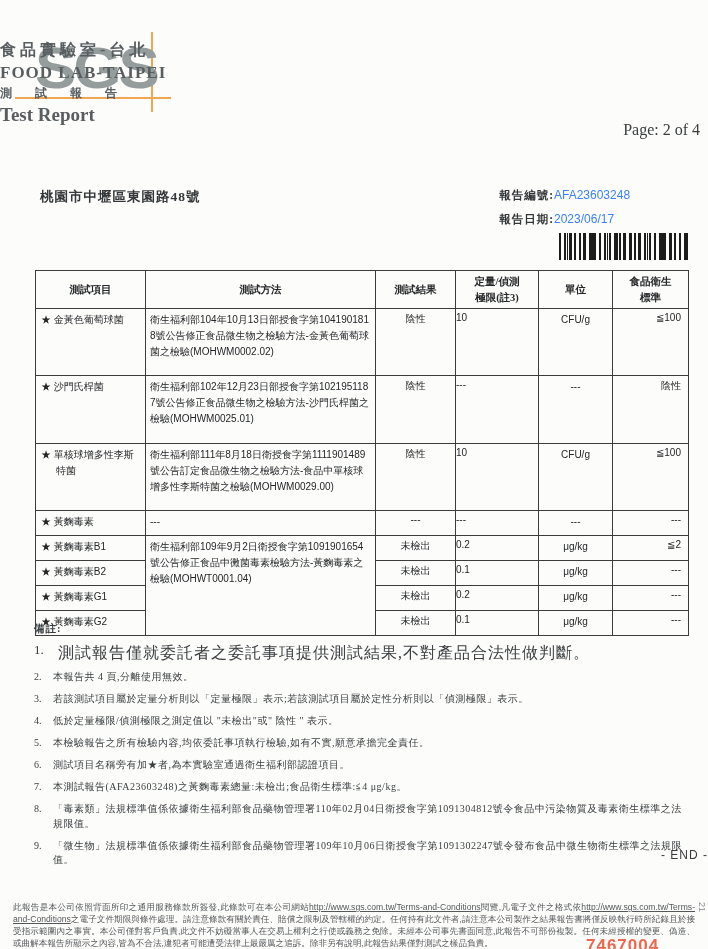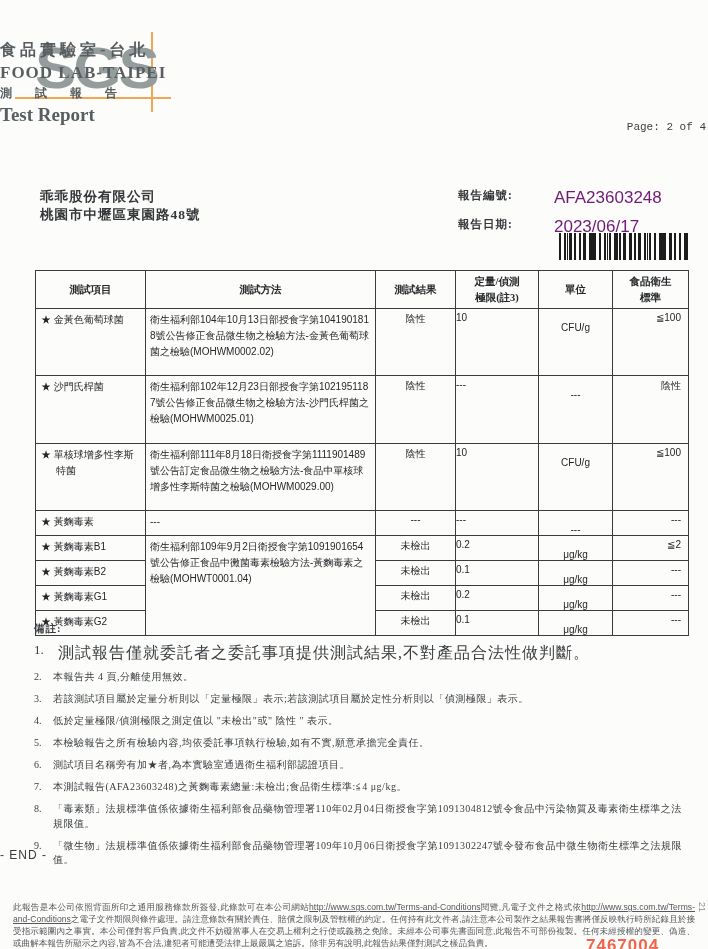--- a/index.html
+++ b/index.html
@@ -21,33 +21,33 @@
   .logo-hline { position:absolute; left:0; top:67px; width:156px; height:2px; background:#f0a653; }
   .logo-vline { position:absolute; left:136px; top:2px; width:2px; height:80px; background:#f0a653; }
 
   .head-center { position:absolute; left:0; right:0; top:40px; text-align:left; color:#585d60; }
   .ht-zh1 { font-size:16px; font-weight:bold; letter-spacing:4px; }
   .ht-en1 { font-size:17px; font-weight:bold; letter-spacing:1px; margin-top:2px; }
   .ht-zh2 { font-size:12px; font-weight:bold; letter-spacing:10px; margin-top:2px; }
   .ht-en2 { font-size:19px; font-weight:bold; margin-top:2px; }
 
   .page-num {
-    position:absolute; right:2px; top:121px;
-    font-family:Liberation Mono, monospace; font-size:11px; color:#3b3e40;
+    position:absolute; right:8px; top:121px;
+    font-family:Liberation Serif, serif; font-size:16px; color:#3b3e40;
   }
 
   
   .client { position:absolute; left:40px; top:188px; font-weight:bold; color:#35383a; }
   .client-name { font-size:13.5px; letter-spacing:1px; }
   .client-addr { font-size:13.5px; letter-spacing:1px; }
 
   .meta { position:absolute; left:458px; top:188px; width:236px; }
-  .meta-row { display:flex; margin-bottom:9px; }
+  .meta-row { display:flex; margin-bottom:9px;text-align:right; }
   .meta-label { width:96px; font-size:11.5px; font-weight:bold; letter-spacing:1px; color:#35383a; }
-  .meta-value { font-family:"Liberation Sans", sans-serif; font-size:17px; color:#701a75; }
+  .meta-value { font-family:"Liberation Sans", sans-serif; font-size:12px; color:#3b82f6; }
 
   .barcode {
     position:absolute; left:559px; top:233px; width:129px; height:27px;
     background-image:
       repeating-linear-gradient(90deg,#1c1c1c 0 2px,transparent 2px 5px),
       repeating-linear-gradient(90deg,#1c1c1c 0 1px,transparent 1px 8px),
       repeating-linear-gradient(90deg,transparent 0 10px,#1c1c1c 10px 13px,transparent 13px 23px);
   }
 
   
@@ -59,34 +59,34 @@
   table.results td, table.results th { border:1px solid #3c3c3c; vertical-align:top; }
   table.results th {
     font-family:"Liberation Serif", serif; font-weight:bold; font-size:10.5px;
     text-align:center; vertical-align:middle; white-space:pre-line; line-height:1.45;
   }
   td.c-item   { padding:3px 2px 2px 5px; }
   td.c-item .itm { display:block; padding-left:15px; text-indent:-15px; line-height:1.6; }
   td.c-method { padding:3px 3px 2px 4px; line-height:1.62; word-break:break-all; }
   td.c-result { text-align:center; padding-top:3px; }
   td.c-limit  { text-align:left; padding-top:3px; }
-  td.c-unit   { text-align:center; padding-top:13px; }
+  td.c-unit   { text-align:center; padding-top:5px; }
   td.c-std    { text-align:right; padding:3px 7px 10px 2px; }
 
   
   .notes { position:absolute; left:34px; top:622px; width:658px; color:#3a3e40; }
   .notes-label { font-size:10.5px; font-weight:bold; letter-spacing:1px; margin-bottom:5px; }
   .note { display:flex; margin-bottom:7.5px; line-height:1.45; }
   .note-num { width:19px; flex:none; font-size:10px; }
   .note-text { flex:1; font-size:10px; letter-spacing:0.5px; }
   .note.big { margin-bottom:6px; }
   .note.big .note-num { font-size:13px; width:24px; }
   .note.big .note-text { font-size:16px; letter-spacing:1px; }
 
-  .end-mark { position:absolute; left:0; right:0; top:848px; text-align:left;
+  .end-mark { position:absolute; left:0; right:0; top:848px; text-align:right;
     font-family:"Liberation Sans", sans-serif; font-size:12px; color:#37393b; letter-spacing:1px; }
 
   
   .footer {
     position:absolute; left:13px; top:902px; width:682px;
     font-family:"Liberation Sans", sans-serif; font-size:8.6px; line-height:1.38;
     color:#55585a; text-align:justify;
   }
   .footer .u { text-decoration:underline; }
 
@@ -115,21 +115,20 @@
   <div class="head-center">
     <div class="ht-zh1">食品實驗室-台北</div>
     <div class="ht-en1">FOOD LAB-TAIPEI</div>
     <div class="ht-zh2">測 試 報 告</div>
     <div class="ht-en2">Test Report</div>
   </div>
 
   <div class="page-num">Page: 2 of 4</div>
 
   <div class="client">
-    <div class="client-name">乖乖股份有限公司</div>
     <div class="client-addr">桃園市中壢區東園路48號</div>
   </div>
 
   <div class="meta">
     <div class="meta-row">
       <span class="meta-label">報告編號:</span>
       <span class="meta-value">AFA23603248</span>
     </div>
     <div class="meta-row">
       <span class="meta-label">報告日期:</span>

